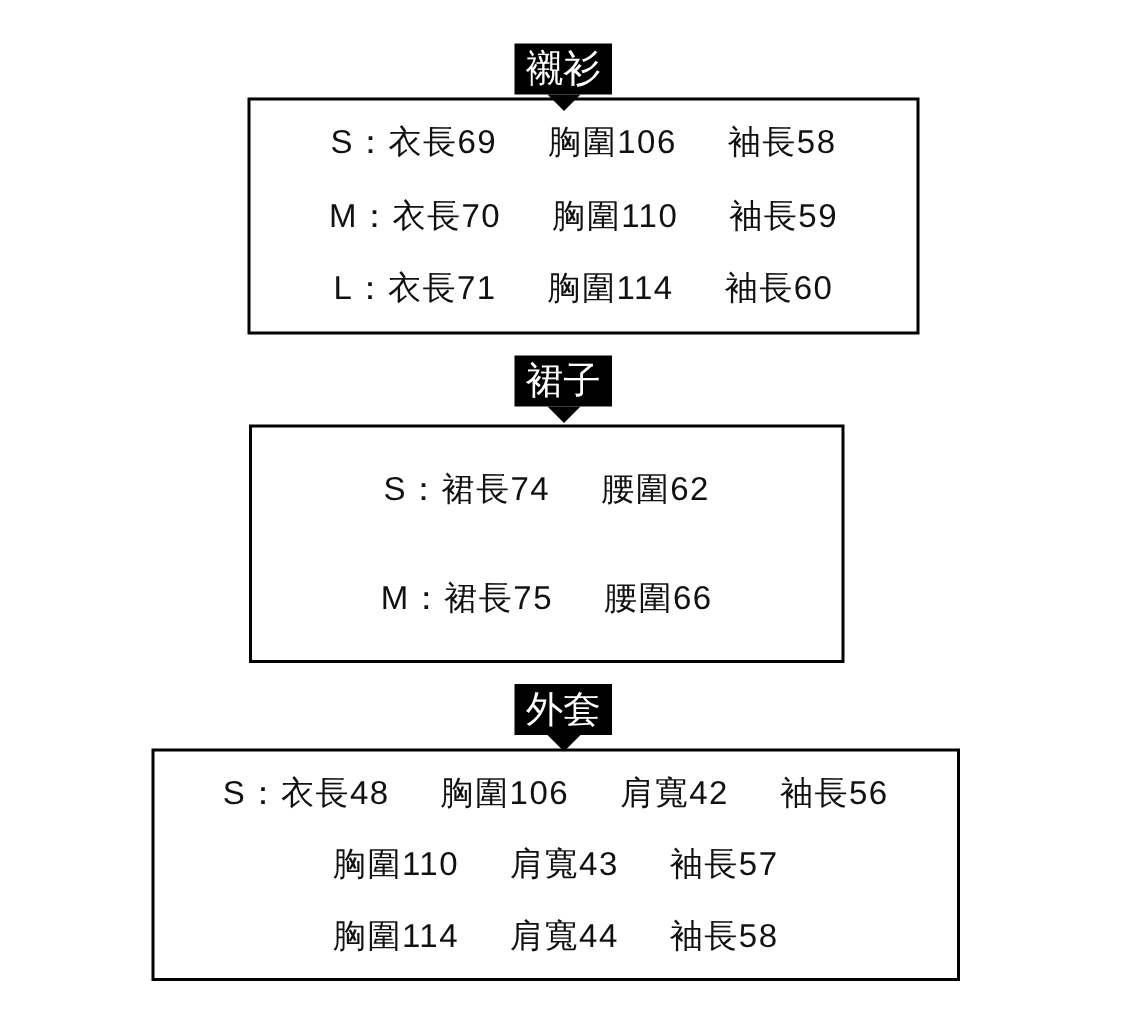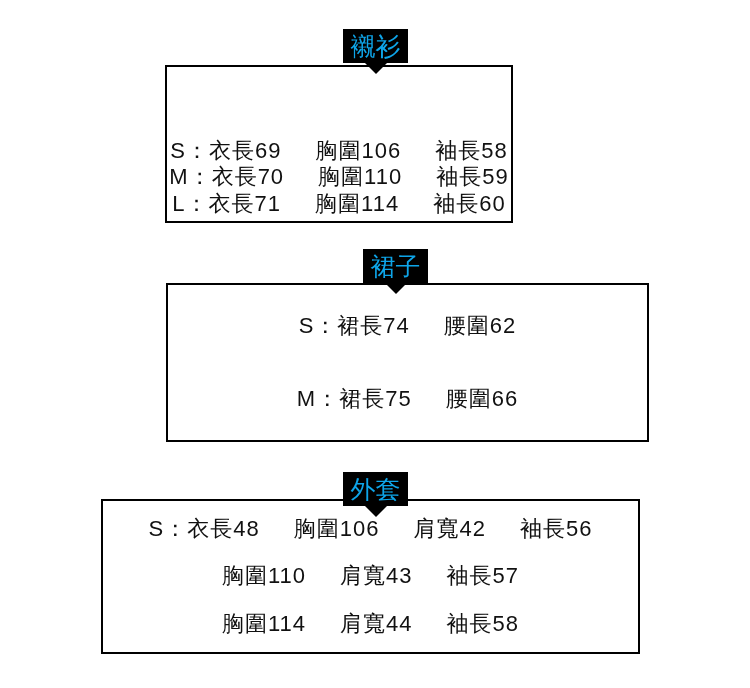--- a/index.html
+++ b/index.html
@@ -15,21 +15,21 @@
     font-family: "Liberation Sans", "DejaVu Sans", sans-serif;
     color: #111111;
     overflow: hidden;
   }
   .tab {
     position: absolute;
     left: 343px;
     width: 65px;
     height: 34px;
     background: #000000;
-    color: #0ea5e9;
+    color: #ffffff;
     display: flex;
     align-items: center;
     justify-content: center;
     font-size: 25px;
     line-height: 1;
     z-index: 2;
     white-space: nowrap;
   }
   .tab-arrow {
     position: absolute;
@@ -56,24 +56,24 @@
   }
   .row {
     display: flex;
     gap: 34px;
     font-size: 22px;
     line-height: 1.2;
     letter-spacing: 1px;
     white-space: nowrap;
   }
   #tab-shirt  { top: 29px; }
-  #box-shirt  { left: 165px; top: 65px;  width: 348px; height: 158px; justify-content: flex-end; }
-  #tab-skirt  { top: 249px; margin-left: 20px; }
-  #box-skirt  { left: 166px; top: 283px; width: 483px; height: 159px; }
-  #tab-jacket { top: 472px; justify-content: center; }
+  #box-shirt  { left: 165px; top: 65px;  width: 448px; height: 158px; }
+  #tab-skirt  { top: 237px; }
+  #box-skirt  { left: 166px; top: 283px; width: 397px; height: 159px; }
+  #tab-jacket { top: 456px; justify-content: center; }
   #box-jacket { left: 101px; top: 499px; width: 539px; height: 155px; }
 </style>
 </head>
 <body>
 
 <div class="canvas">
 
   <div class="tab" id="tab-shirt">
     <span>襯衫</span>
     <span class="tab-arrow"></span>

